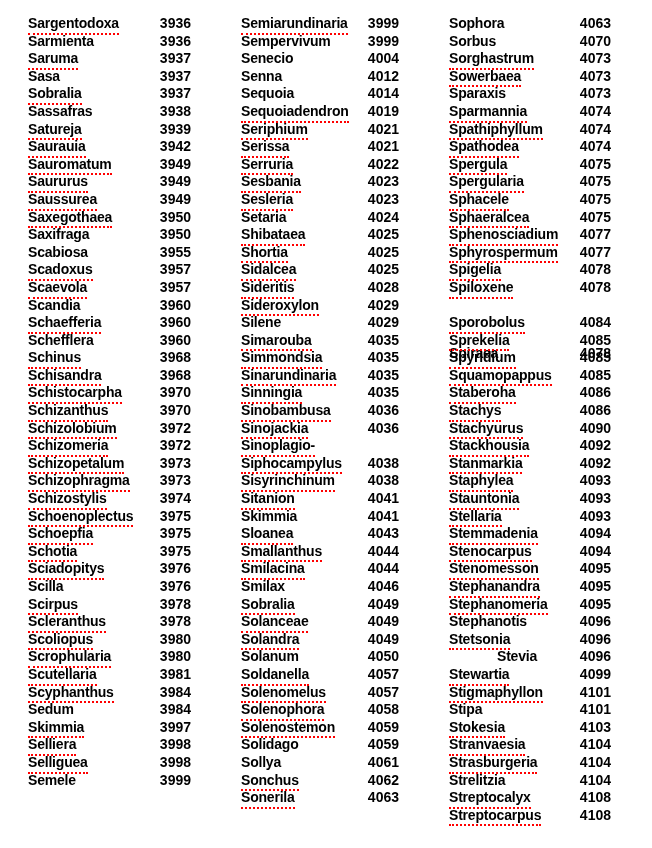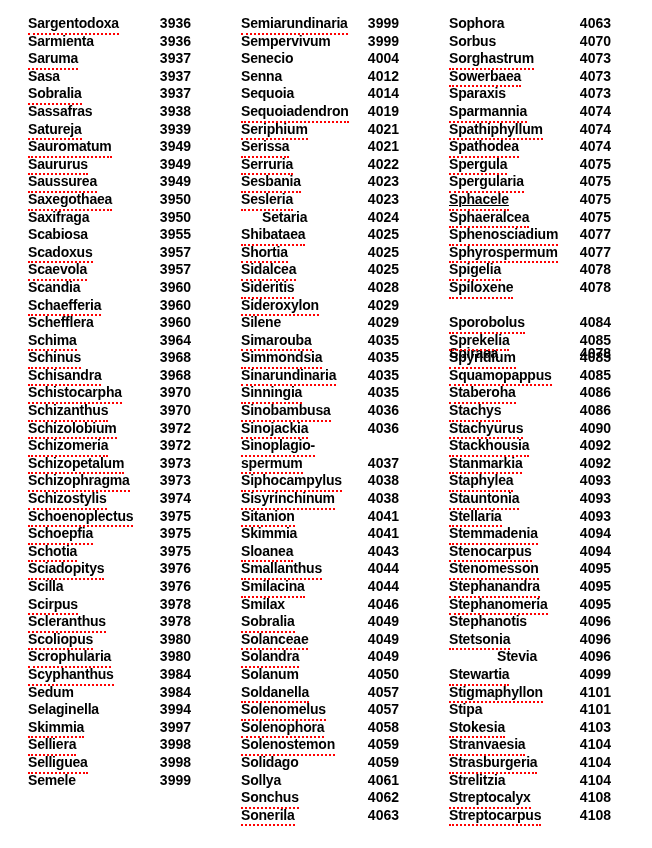--- a/index.html
+++ b/index.html
@@ -76,20 +76,24 @@
       </div>
       <div class="row">
         <span class="name" style="border-bottom-color: rgb(255, 0, 0);">Sassafras</span>
         <span class="pg">3938</span>
       </div>
       <div class="row">
         <span class="name u" style="border-bottom-color: rgb(255, 0, 0);">Satureja</span>
         <span class="pg">3939</span>
       </div>
       <div class="row">
+        <span class="name u" style="border-bottom-color: rgb(255, 0, 0);">Saurauia</span>
+        <span class="pg">3942</span>
+      </div>
+      <div class="row">
         <span class="name u" style="border-bottom-color: rgb(255, 0, 0);">Sauromatum</span>
         <span class="pg">3949</span>
       </div>
       <div class="row">
         <span class="name u" style="border-bottom-color: rgb(255, 0, 0);">Saururus</span>
         <span class="pg">3949</span>
       </div>
       <div class="row">
         <span class="name u" style="border-bottom-color: rgb(255, 0, 0);">Saussurea</span>
         <span class="pg">3949</span>
@@ -120,24 +124,20 @@
       </div>
       <div class="row">
         <span class="name u" style="border-bottom-color: rgb(255, 0, 0);">Schaefferia</span>
         <span class="pg">3960</span>
       </div>
       <div class="row">
         <span class="name" style="border-bottom-color: rgb(255, 0, 0);">Schefflera</span>
         <span class="pg">3960</span>
       </div>
       <div class="row">
-        <span class="name u" style="border-bottom-color: rgb(255, 0, 0);">Schima</span>
-        <span class="pg">3964</span>
-      </div>
-      <div class="row">
         <span class="name u" style="border-bottom-color: rgb(255, 0, 0);">Schinus</span>
         <span class="pg">3968</span>
       </div>
       <div class="row">
         <span class="name u" style="border-bottom-color: rgb(255, 0, 0);">Schisandra</span>
         <span class="pg">3968</span>
       </div>
       <div class="row">
         <span class="name u" style="border-bottom-color: rgb(255, 0, 0);">Schistocarpha</span>
         <span class="pg">3970</span>
@@ -196,32 +196,32 @@
       </div>
       <div class="row">
         <span class="name u" style="border-bottom-color: rgb(255, 0, 0);">Scoliopus</span>
         <span class="pg">3980</span>
       </div>
       <div class="row">
         <span class="name u" style="border-bottom-color: rgb(255, 0, 0);">Scrophularia</span>
         <span class="pg">3980</span>
       </div>
       <div class="row">
+        <span class="name u" style="border-bottom-color: rgb(255, 0, 0);">Scutellaria</span>
+        <span class="pg">3981</span>
+      </div>
+      <div class="row">
         <span class="name u" style="border-bottom-color: rgb(255, 0, 0);">Scyphanthus</span>
         <span class="pg">3984</span>
       </div>
       <div class="row">
         <span class="name" style="border-bottom-color: rgb(255, 0, 0);">Sedum</span>
         <span class="pg">3984</span>
       </div>
       <div class="row">
-        <span class="name" style="border-bottom-color: rgb(255, 0, 0);">Selaginella</span>
-        <span class="pg">3994</span>
-      </div>
-      <div class="row">
         <span class="name u" style="border-bottom-color: rgb(255, 0, 0);">Skimmia</span>
         <span class="pg">3997</span>
       </div>
       <div class="row">
         <span class="name u" style="border-bottom-color: rgb(255, 0, 0);">Selliera</span>
         <span class="pg">3998</span>
       </div>
       <div class="row">
         <span class="name u" style="border-bottom-color: rgb(255, 0, 0);">Selliguea</span>
         <span class="pg">3998</span>
@@ -270,21 +270,21 @@
       </div>
       <div class="row">
         <span class="name u" style="border-bottom-color: rgb(255, 0, 0);">Sesbania</span>
         <span class="pg">4023</span>
       </div>
       <div class="row">
         <span class="name u" style="border-bottom-color: rgb(255, 0, 0);">Sesleria</span>
         <span class="pg">4023</span>
       </div>
       <div class="row">
-        <span class="name" style="border-bottom-color: rgb(255, 0, 0); margin-left: 21px;">Setaria</span>
+        <span class="name" style="border-bottom-color: rgb(255, 0, 0);">Setaria</span>
         <span class="pg">4024</span>
       </div>
       <div class="row">
         <span class="name u" style="border-bottom-color: rgb(255, 0, 0);">Shibataea</span>
         <span class="pg">4025</span>
       </div>
       <div class="row">
         <span class="name u" style="border-bottom-color: rgb(255, 0, 0);">Shortia</span>
         <span class="pg">4025</span>
       </div>
@@ -326,24 +326,20 @@
       </div>
       <div class="row">
         <span class="name u" style="border-bottom-color: rgb(255, 0, 0);">Sinojackia</span>
         <span class="pg">4036</span>
       </div>
       <div class="row">
         <span class="name u" style="border-bottom-color: rgb(255, 0, 0);">Sinoplagio-</span>
         <span class="pg"></span>
       </div>
       <div class="row">
-        <span class="name u" style="border-bottom-color: rgb(255, 0, 0);">spermum</span>
-        <span class="pg">4037</span>
-      </div>
-      <div class="row">
         <span class="name u" style="border-bottom-color: rgb(255, 0, 0);">Siphocampylus</span>
         <span class="pg">4038</span>
       </div>
       <div class="row">
         <span class="name u" style="border-bottom-color: rgb(255, 0, 0);">Sisyrinchinum</span>
         <span class="pg">4038</span>
       </div>
       <div class="row">
         <span class="name u" style="border-bottom-color: rgb(255, 0, 0);">Sitanion</span>
         <span class="pg">4041</span>
@@ -452,21 +448,21 @@
       </div>
       <div class="row">
         <span class="name u" style="border-bottom-color: rgb(255, 0, 0);">Spergula</span>
         <span class="pg">4075</span>
       </div>
       <div class="row">
         <span class="name u" style="border-bottom-color: rgb(255, 0, 0);">Spergularia</span>
         <span class="pg">4075</span>
       </div>
       <div class="row">
-        <span class="name u" style="border-bottom-color: rgb(255, 0, 0); text-decoration: underline;">Sphacele</span>
+        <span class="name u" style="border-bottom-color: rgb(255, 0, 0);">Sphacele</span>
         <span class="pg">4075</span>
       </div>
       <div class="row">
         <span class="name u" style="border-bottom-color: rgb(255, 0, 0);">Sphaeralcea</span>
         <span class="pg">4075</span>
       </div>
       <div class="row">
         <span class="name u" style="border-bottom-color: rgb(255, 0, 0);">Sphenosciadium</span>
         <span class="pg">4077</span>
       </div>

